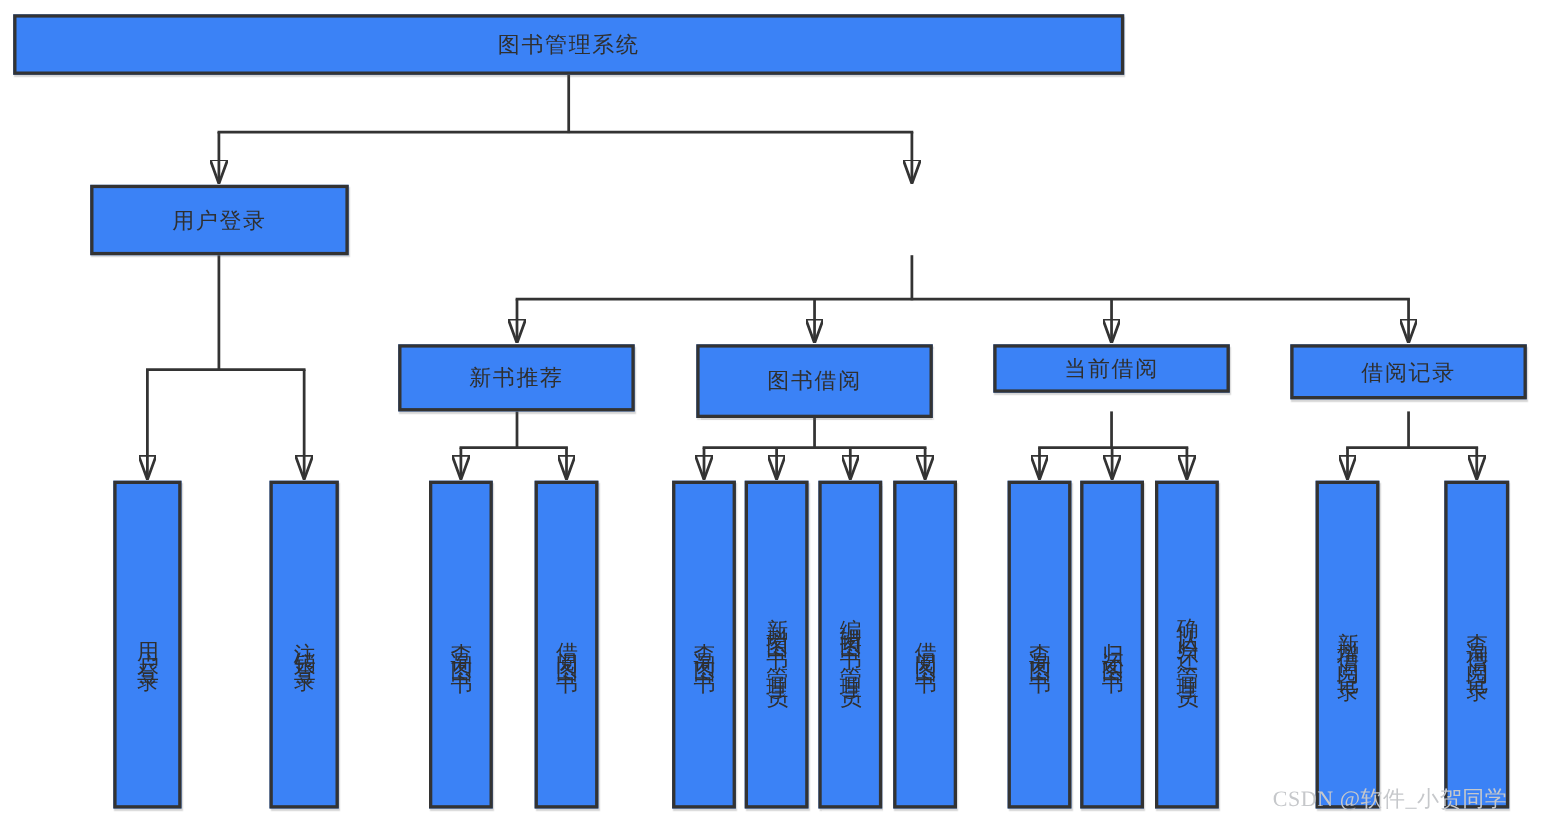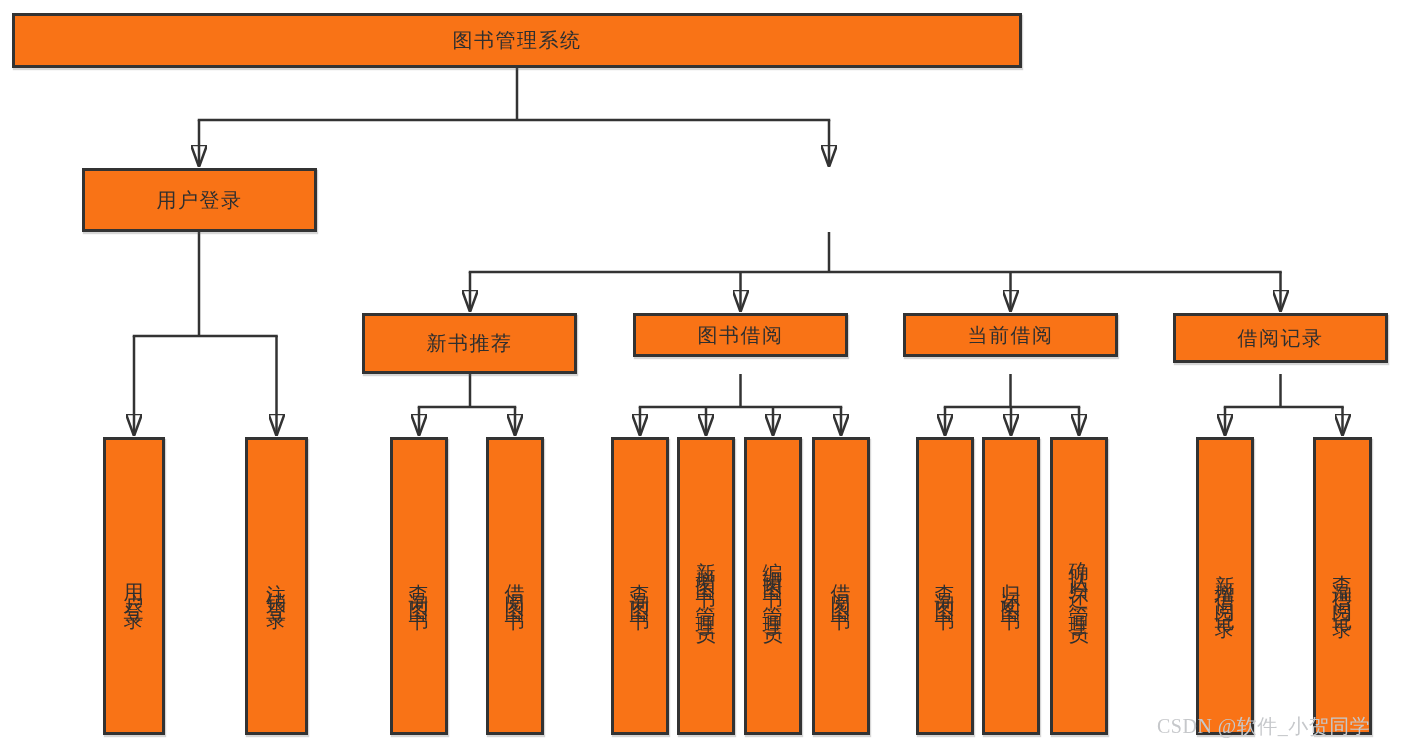--- a/index.html
+++ b/index.html
@@ -24,21 +24,21 @@
   .connectors path{
     stroke:var(--line);
     stroke-width:2.5;
     fill:none;
   }
   .connectors path.bar{stroke-linecap:square;}
   .arrowhead{fill:var(--line);stroke:none;}
   .hbox,.vbox{
     position:absolute;
     box-sizing:border-box;
-    background:#f97316;
+    background:#3b82f6;
     border:3px solid var(--box-border);
     display:flex;
     align-items:center;
     justify-content:center;
     z-index:1;
     box-shadow:1px 2px 1px rgba(90,90,90,0.25);
     text-align:right;
   }
   .hlabel{
     color:var(--text);
@@ -123,21 +123,21 @@
     <span class="hlabel">图书管理系统</span>
   </div>
 
   <div class="hbox" style="left:82px;top:168px;width:235px;height:64px">
     <span class="hlabel">用户登录</span>
   </div>
 
   <div class="hbox" style="left:362px;top:313px;width:215px;height:61px">
     <span class="hlabel">新书推荐</span>
   </div>
-  <div class="hbox" style="left:633px;top:313px;width:215px;height:44px">
+  <div class="hbox" style="left:633px;top:313px;width:215px;height:67px">
     <span class="hlabel">图书借阅</span>
   </div>
   <div class="hbox" style="left:903px;top:313px;width:215px;height:44px">
     <span class="hlabel">当前借阅</span>
   </div>
   <div class="hbox" style="left:1173px;top:313px;width:215px;height:50px">
     <span class="hlabel">借阅记录</span>
   </div>
 
   <div class="vbox" style="left:103px;top:437px;width:62px;height:298px">

